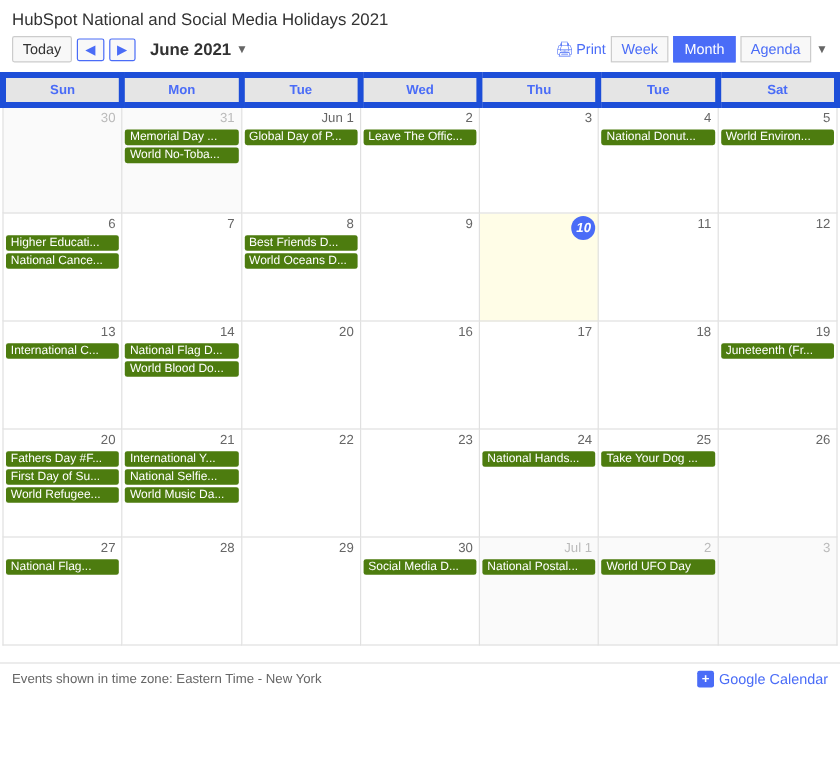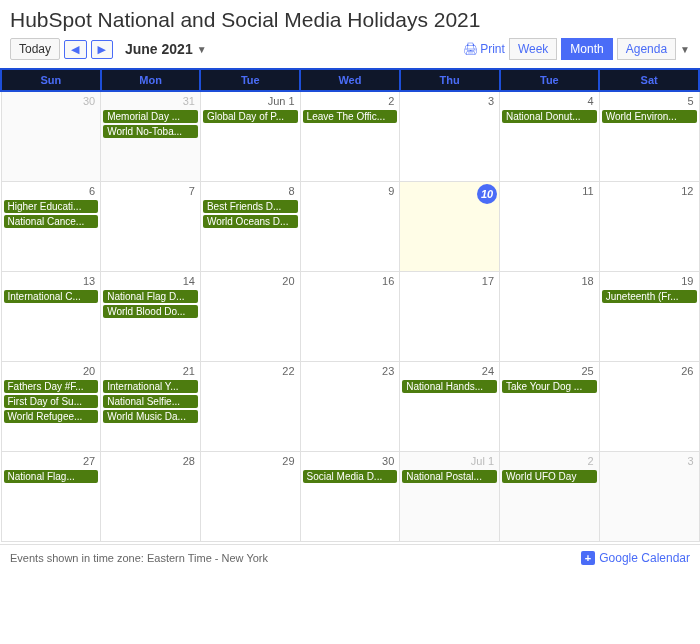--- a/index.html
+++ b/index.html
@@ -1,49 +1,49 @@
 <!DOCTYPE html>
 <html><head>
   <meta charset="utf-8">
   <style>
     * { box-sizing: border-box; margin: 0; padding: 0; }
     body { font-family: Arial, sans-serif; font-size: 12px; background: #fff; color: #333; width: 700px; }
     
     .header { padding: 8px 10px 4px; }
-    .header h1 { font-size: 21px; font-weight: normal; margin-bottom: 6px; }
+    .header h1 { font-size: 14px; font-weight: normal; margin-bottom: 6px; }
     
     .toolbar { display: flex; align-items: flex-end; justify-content: space-between; margin-bottom: 4px; }
     .toolbar-left { display: flex; align-items: center; gap: 4px; }
     .toolbar-right { display: flex; align-items: center; gap: 4px; }
     
     .btn { border: 1px solid #ccc; background: #f8f8f8; cursor: pointer; padding: 3px 8px; font-size: 12px; border-radius: 2px; color: #333; }
     .btn-nav { padding: 2px 6px; font-size: 11px; color: #4a6cf7; border-color: #4a6cf7; }
     
     .month-title { font-size: 14px; font-weight: bold; margin: 0 8px; display: flex; align-items: center; gap: 4px; }
     .dropdown-arrow { font-size: 10px; color: #666; }
     
     .view-btn { padding: 3px 8px; font-size: 12px; border: 1px solid #ccc; background: #f8f8f8; cursor: pointer; color: #4a6cf7; }
     .view-btn.active { background: #4a6cf7; color: #fff; border-color: #4a6cf7; }
     
     .print-btn { color: #4a6cf7; font-size: 12px; cursor: pointer; display: flex; align-items: center; gap: 2px; text-decoration: none; }
     
     .calendar { width: 100%; border-collapse: collapse; }
-    .calendar th { background: #0f172a; padding: 4px 2px; text-align: center; font-size: 11px; font-weight: bold; color: #4a6cf7; border: 2px solid #1d4ed8; }
+    .calendar th { background: #e5e5e5; padding: 4px 2px; text-align: center; font-size: 11px; font-weight: bold; color: #4a6cf7; border: 5px solid #1d4ed8; }
     .calendar td { vertical-align: top; border: 1px solid #e0e0e0; padding: 2px; width: calc(100%/7); height: 90px; margin-left: 25px; }
     
     .day-num { text-align: right; font-size: 11px; color: #666; padding: 1px 3px; margin-bottom: 2px; }
     .day-num.today-num { background: #4a6cf7; color: #fff; border-radius: 50%; width: 20px; height: 20px; display: flex; align-items: center; justify-content: center; margin-left: auto; font-weight: bold; font-style: italic; }
     
     .today-cell { background: #fffde7; }
     .other-month { color: #aaa; background: #fafafa; }
     .other-month .day-num { color: #bbb; }
     
     .event { display: block; font-size: 10px; color: #fff; background: #4d7c0f; padding: 1px 4px; margin-bottom: 2px; border-radius: 2px; white-space: nowrap; overflow: hidden; text-overflow: ellipsis; cursor: pointer; }
     
-    .footer { display: flex; align-items: center; justify-content: space-between; padding: 6px 10px; border-top: 1px solid #e0e0e0; margin-top: 2px; }
+    .footer { display: flex; align-items: center; justify-content: space-between; padding: 6px 10px; border-top: 1px solid #e0e0e0; margin-top: 14px; }
     .footer-text { font-size: 11px; color: #666; }
     .google-cal { display: flex; align-items: center; gap: 4px; font-size: 12px; color: #4a6cf7; cursor: pointer; }
     .gc-plus { background: #4a6cf7; color: #fff; padding: 1px 4px; border-radius: 2px; font-size: 11px; font-weight: bold; }
   </style>
 </head>
 <body>
 
 <div>
   <div class="header">
     <h1>HubSpot National and Social Media Holidays 2021</h1>

